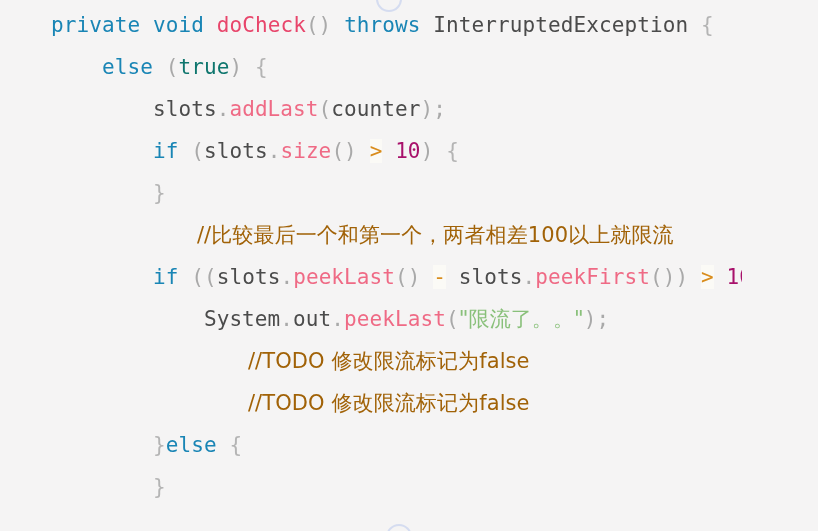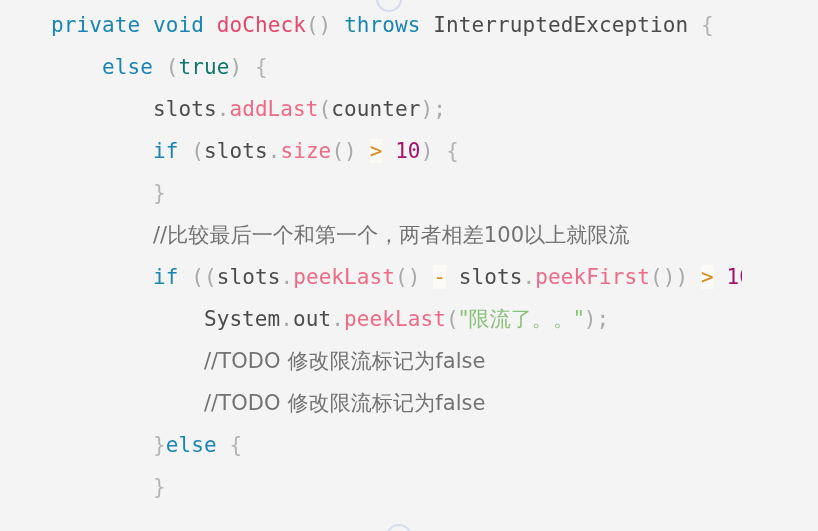--- a/index.html
+++ b/index.html
@@ -45,21 +45,21 @@
   
   .t-kw       { color: #1985b5; }              
   .t-method   { color: #e8456b; }              
   .t-call     { color: #ef6a85; }              
   .t-ident    { color: #4b4b4b; }              
   .t-punc     { color: #a9a9a9; }              
   .t-brace    { color: #b4b4b4; }
   .t-num      { color: #a8116b; }              
   .t-bool     { color: #0f766e; }              
   .t-op       { color: #d98c1c; background: #fbfaf6; }  
-  .t-comment  { color: #737373; }              
+  .t-comment  { color: #a16207; margin-left: 44px; }              
   .t-string   { color: #89c07a; }              
   .t-cjk      { font-family: "DejaVu Sans", "Liberation Sans", sans-serif; }
 
   
   .artifact {
     position: absolute;
     border: 2px solid #b9c8ec;
     border-radius: 50%;
     opacity: 0.55;
     pointer-events: none;

